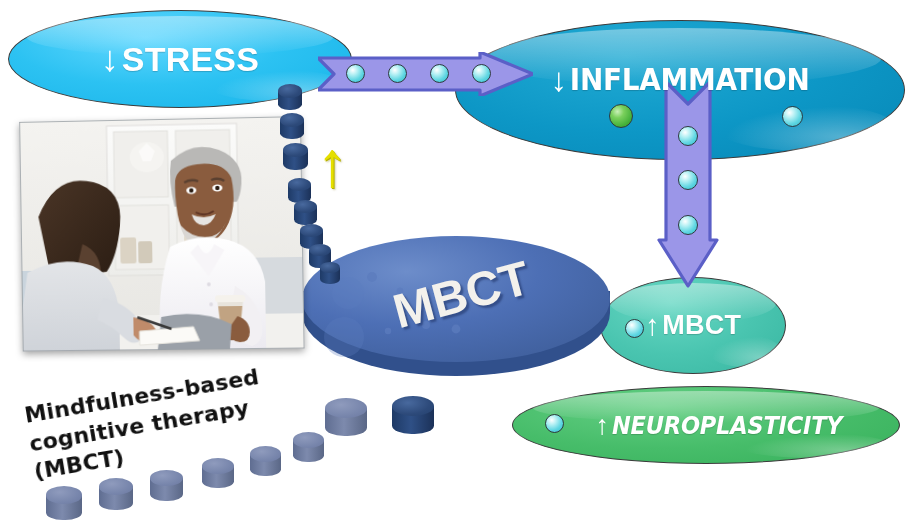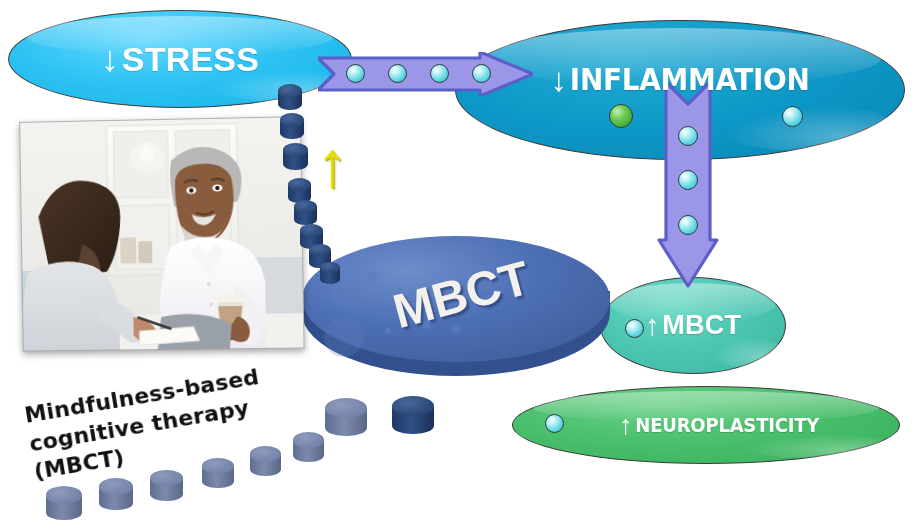--- a/index.html
+++ b/index.html
@@ -36,22 +36,22 @@
 
   
   #bdnf{left:600px;top:277px;width:186px;height:97px;
     background:radial-gradient(ellipse at 38% 26%,#69d8c4 0%,#4ac5b0 52%,#38b6a1 100%);}
   #bdnf .txt{font-size:27px;}
   #bdnf .arrowglyph{font-size:29px;}
 
   
   #neuro{left:512px;top:386px;width:388px;height:78px;
     background:radial-gradient(ellipse at 38% 26%,#64cf84 0%,#47bd6a 52%,#37b05b 100%);}
-  #neuro .txt{font-size:20px;letter-spacing:-0.2px;
-     font-family:"DejaVu Sans Condensed","Liberation Sans",sans-serif;}
+  #neuro .txt{font-size:25px;letter-spacing:-0.2px;
+     font-family:"DejaVu Sans Condensed","Liberation Sans",sans-serif;font-style:italic;}
   #neuro .arrowglyph{font-size:27px;}
 
   
   .bubble{position:absolute;border-radius:50%;border:1.4px solid #2f3a3f;box-sizing:border-box;z-index:5;
     background:radial-gradient(circle at 34% 30%,#ffffff 0%,#b5f0f4 28%,#5fd6e2 62%,#33bccb 100%);}
   .bubble.green{background:radial-gradient(circle at 34% 30%,#c9f0b8 0%,#7ad05c 30%,#44b03a 70%,#2f9a2c 100%);}
 
   
   #harrow{position:absolute;left:318px;top:52px;width:215px;height:44px;z-index:3;}
   

